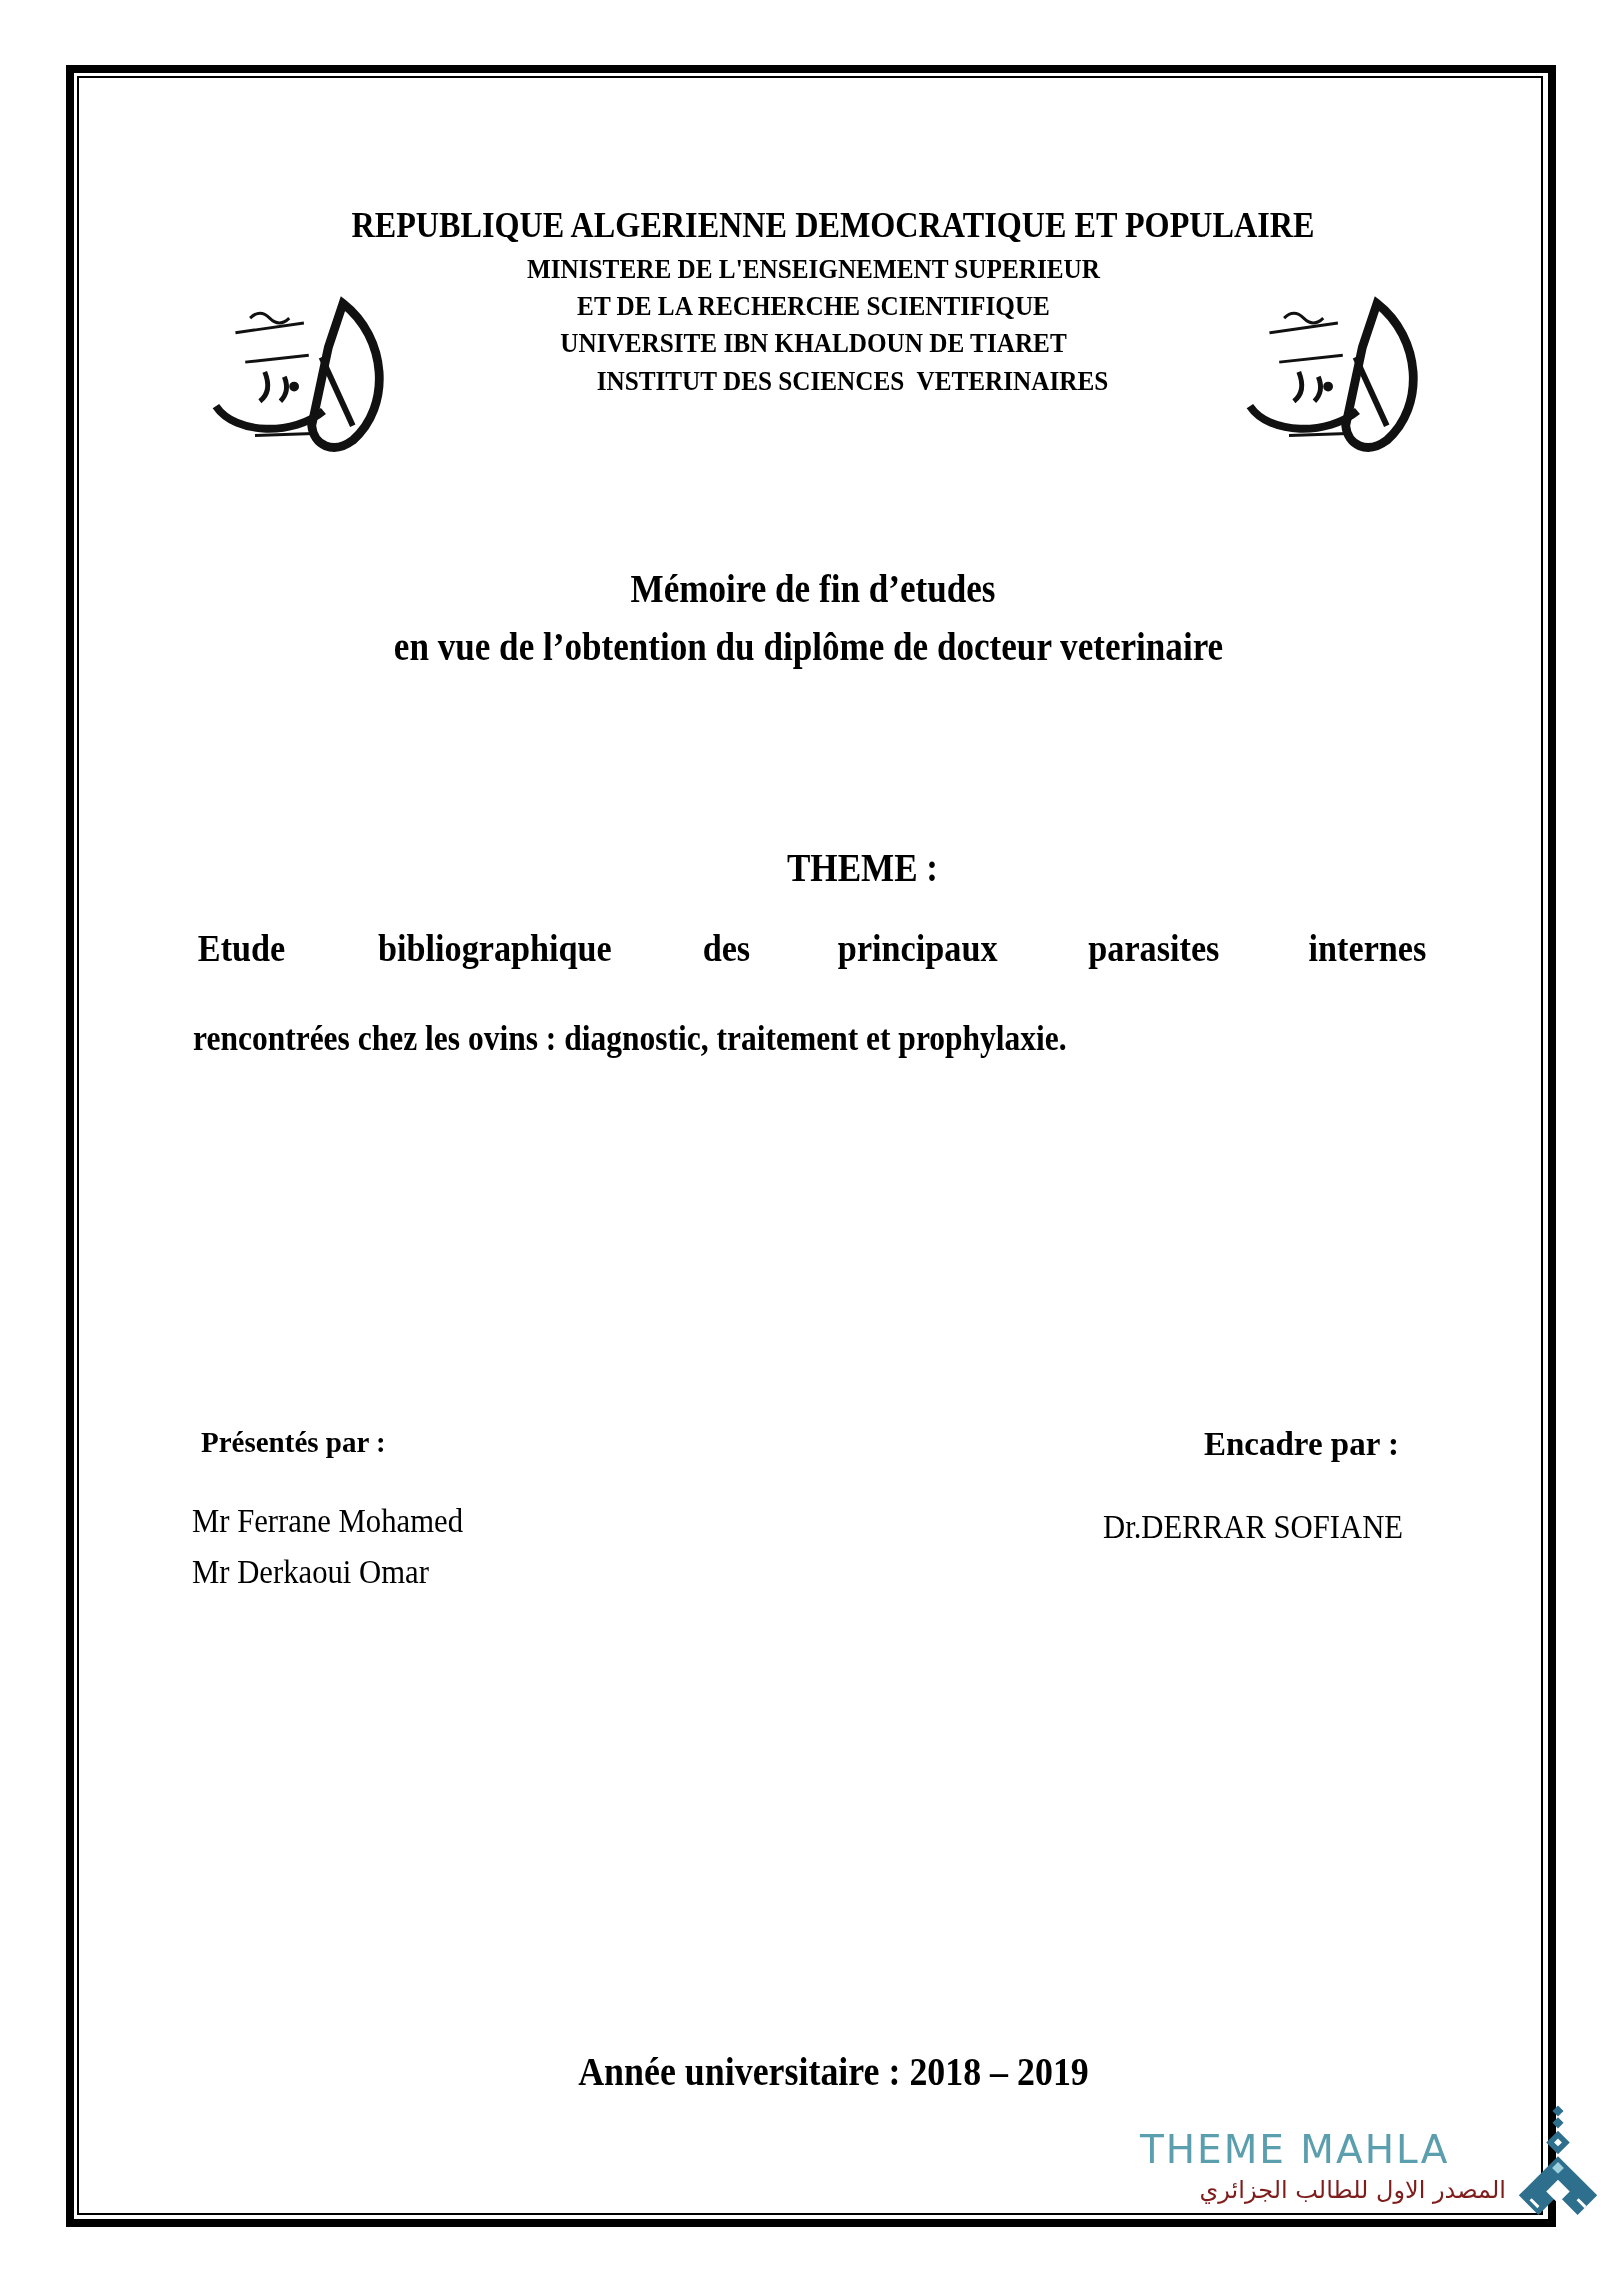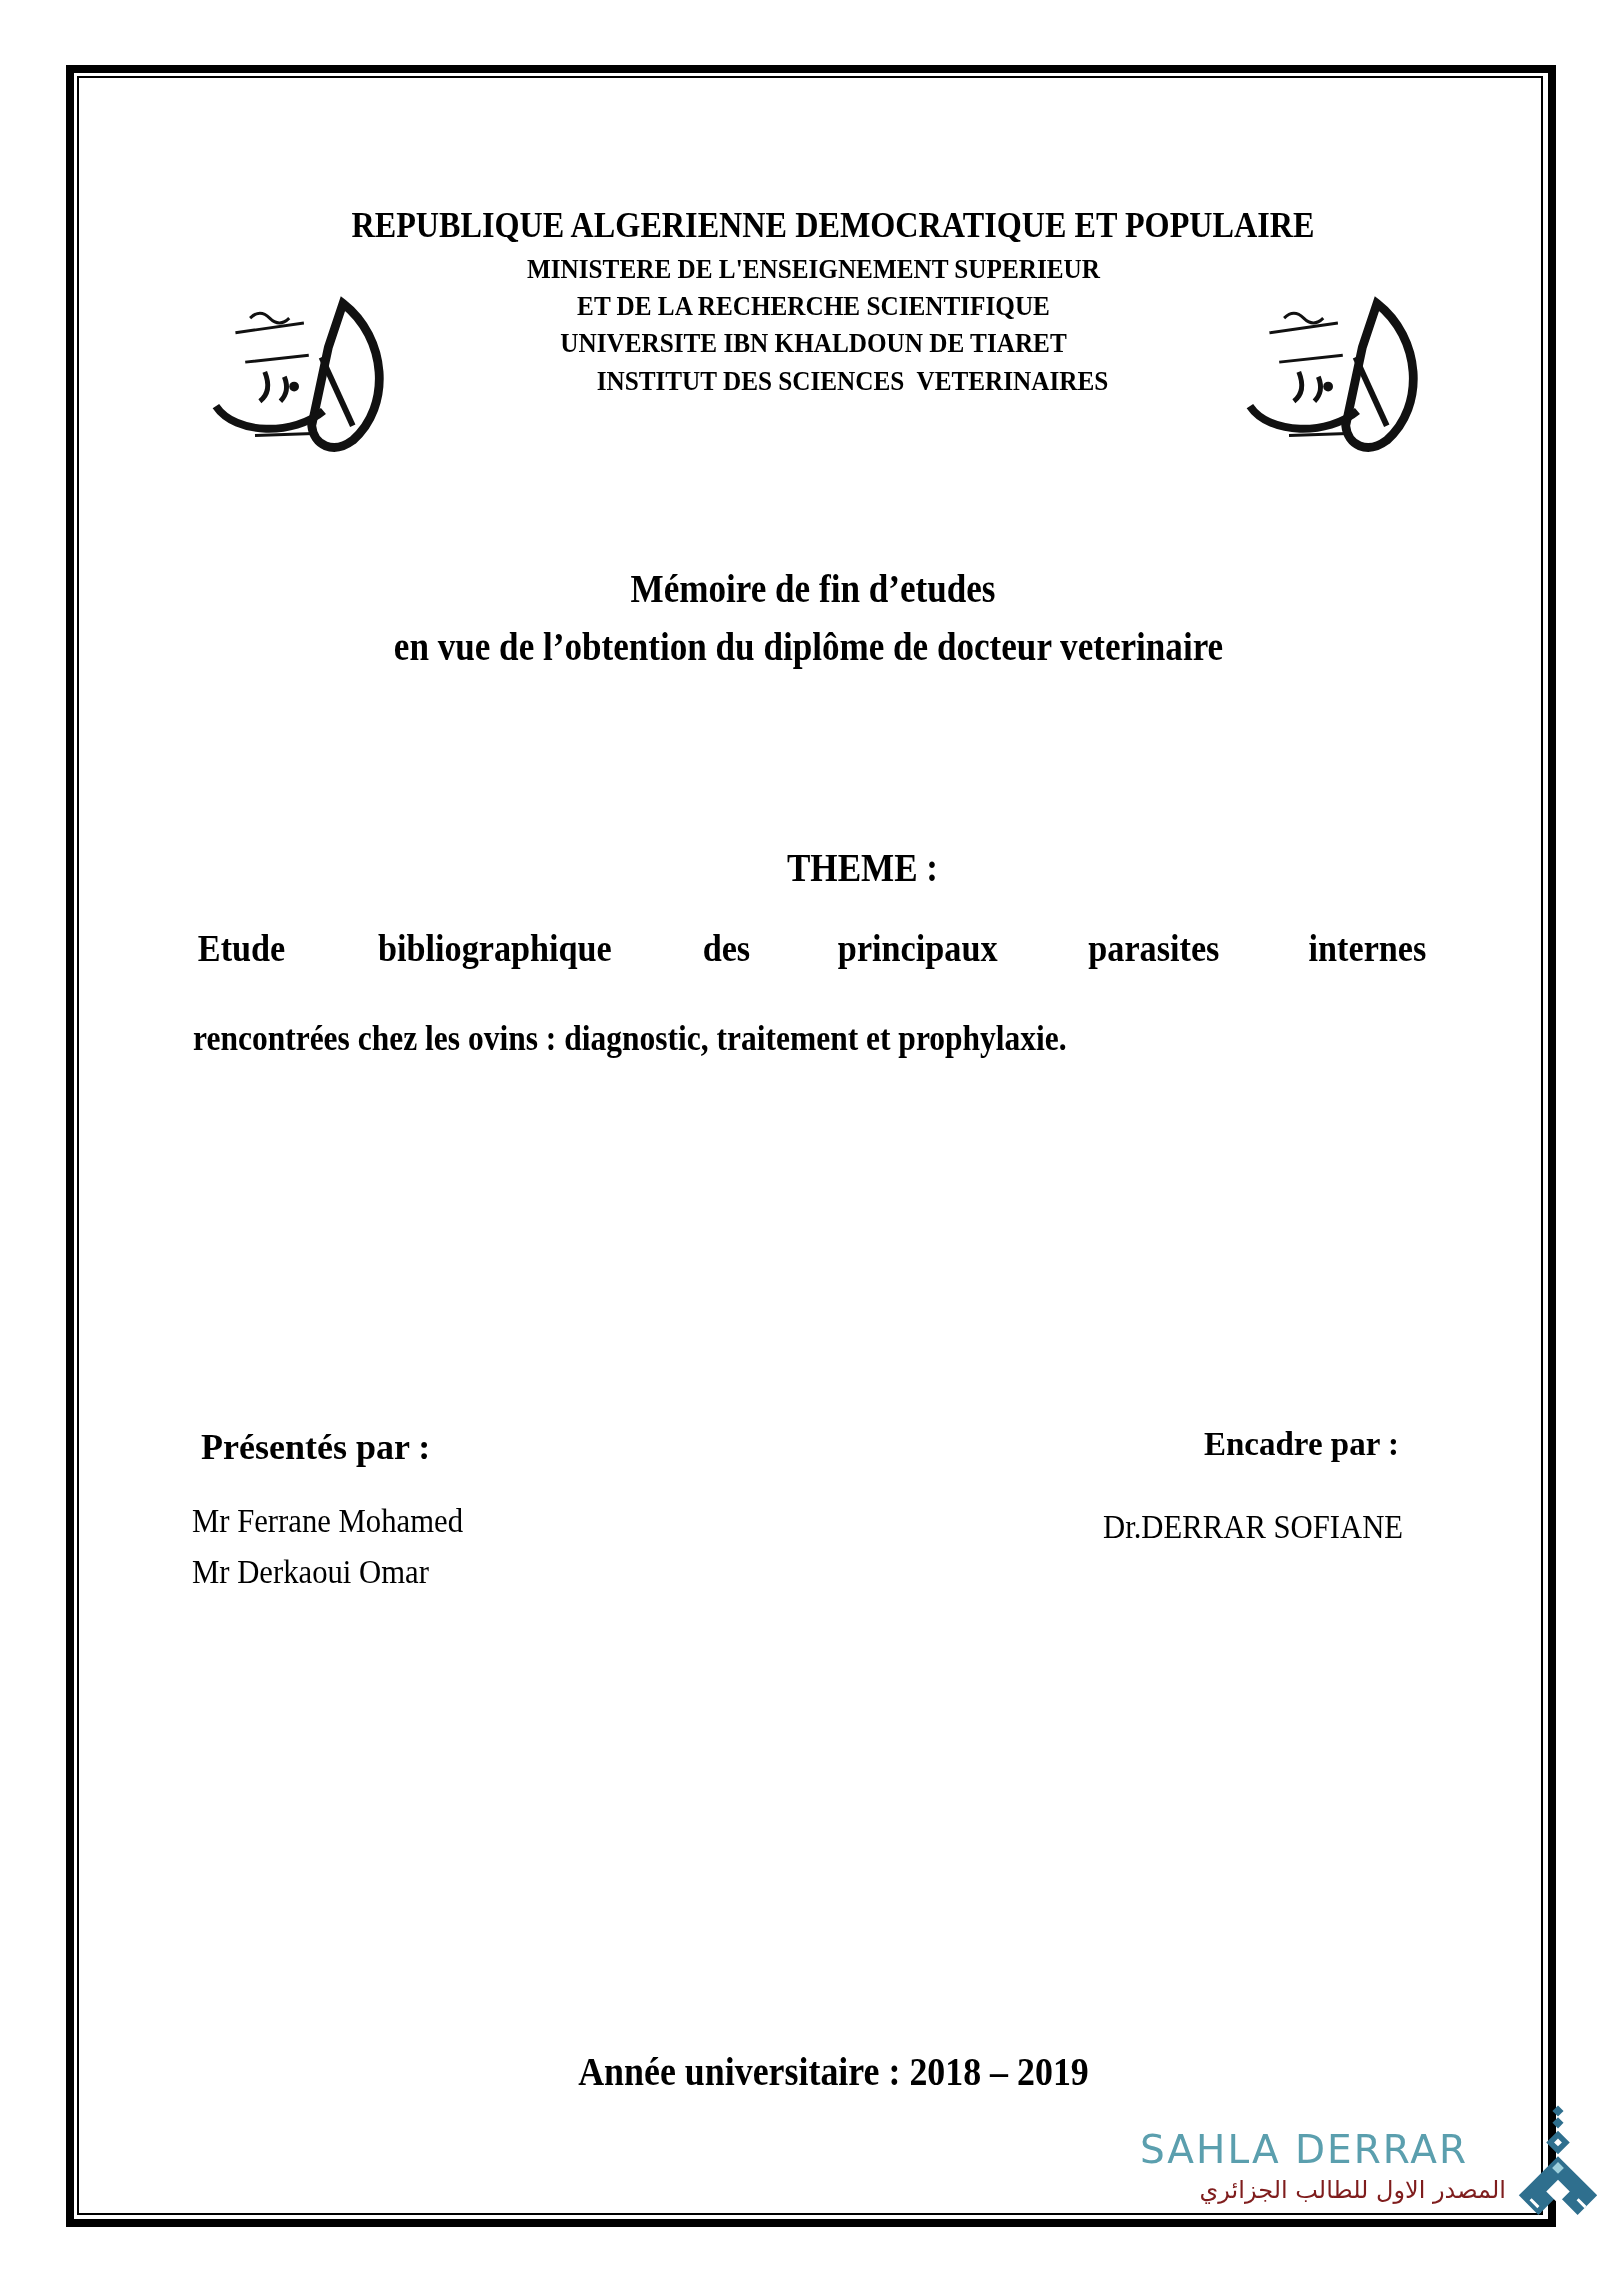--- a/index.html
+++ b/index.html
@@ -23,21 +23,21 @@
 
   .theme-label { font-weight: bold; font-size: 39px; top: 845px; left: 686px; width: 353px; text-align: center;
                  transform: scaleX(0.9); transform-origin: center; }
 
   .theme-line1 { position: absolute; left: 193px; top: 926px; width: 1240px; display: flex;
                  justify-content: space-between; font-weight: bold; font-size: 38px; }
   .theme-line2 { position: absolute; left: 193px; top: 1019px; font-weight: bold; font-size: 35px;
                  white-space: nowrap; transform: scaleX(0.9); transform-origin: left; }
   .theme-line1 span { display: inline-block; transform: scaleX(0.9); }
 
-  .presented-label { left: 201px; top: 1426px; font-weight: bold; font-size: 36px; white-space: nowrap; }
+  .presented-label { left: 201px; top: 1426px; font-weight: bold; font-size: 29px; white-space: nowrap; }
   .student { left: 192px; font-size: 33px; white-space: nowrap; transform: scaleX(0.93); transform-origin: left; }
   .supervisor-label { left: 1204px; top: 1426px; font-weight: bold; font-size: 33px; white-space: nowrap; }
   .supervisor { left: 1103px; top: 1509px; font-size: 33px; white-space: nowrap; transform: scaleX(0.93); transform-origin: left; }
 
   .year { font-weight: bold; font-size: 39px; top: 2049px; left: 510px; width: 647px; text-align: center; white-space: nowrap;
           transform: scaleX(0.92); transform-origin: center; }
 
   .brand { position: absolute; left: 1137px; top: 2127px; width: 461px; height: 98px; }
   .brand-name { position: absolute; left: 2.9px; top: 0px; font-family: "DejaVu Sans", sans-serif; font-size: 39px;
                 letter-spacing: 2px; color: #5b9fae; white-space: nowrap; }
@@ -99,21 +99,21 @@
 <div class="abs presented-label">Présentés par :</div>
 <div class="abs student" style="top:1503px;">Mr Ferrane Mohamed</div>
 <div class="abs student" style="top:1554px;">Mr Derkaoui Omar</div>
 
 <div class="abs supervisor-label">Encadre par :</div>
 <div class="abs supervisor">Dr.DERRAR SOFIANE</div>
 
 <div class="abs year">Année universitaire : 2018 – 2019</div>
 
 <div class="brand">
-  <div class="brand-name">SAHLA DERRAR</div>
+  <div class="brand-name">THEME MAHLA</div>
   <div class="brand-tagline">المصدر الاول للطالب الجزائري</div>
   <svg class="brand-mark" viewBox="0 0 100 120">
     <rect x="46" y="2" width="8" height="8" transform="rotate(45 50 6)" fill="#2f6f8e"></rect>
     <rect x="46" y="14" width="8" height="8" transform="rotate(45 50 18)" fill="#2f6f8e"></rect>
     <path d="M50 26 L62 38 L50 50 L38 38 Z" fill="#2f6f8e"></path>
     <path d="M50 34 L54 38 L50 42 L46 38 Z" fill="#ffffff"></path>
     <path d="M50 52 L90 92 L70 112 L50 92 L30 112 L10 92 Z" fill="#2f6f8e"></path>
     <path d="M50 58 L56 64 L50 70 L44 64 Z" fill="#9fd0dc"></path>
     <path d="M50 76 L62 88 L50 100 L38 88 Z" fill="#ffffff"></path>
     <path d="M22 96 L30 104 M70 96 L78 104" stroke="#ffffff" stroke-width="3"></path>

